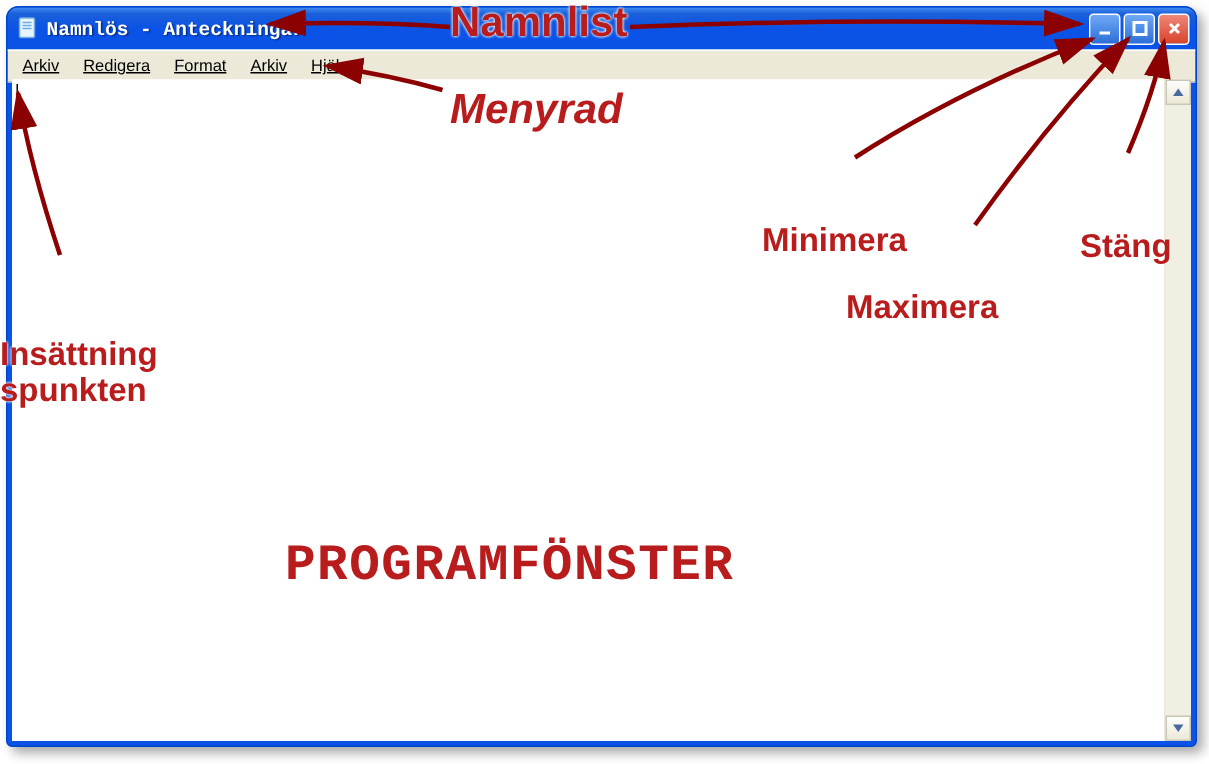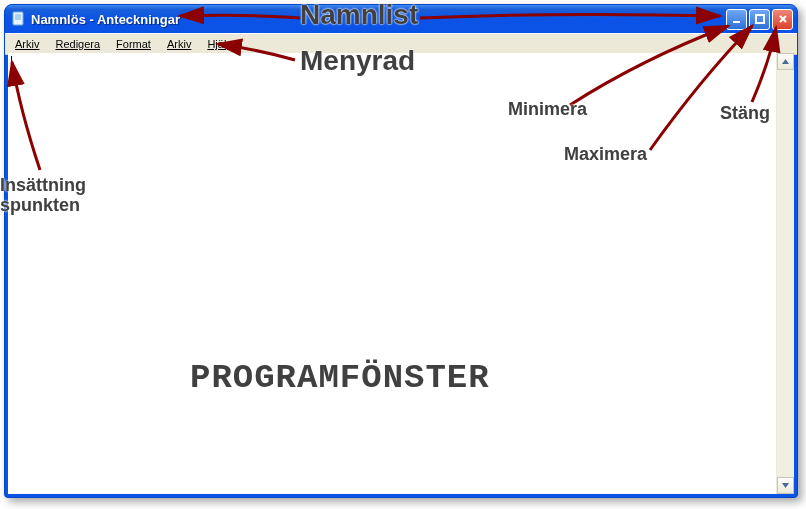--- a/index.html
+++ b/index.html
@@ -38,20 +38,21 @@
     display: flex;
     align-items: center;
     justify-content: center;
   }
   .title-text {
     flex: 1;
     font-size: 13px;
     font-weight: bold;
     text-shadow: 1px 1px 1px rgba(0,0,30,0.5);
     white-space: nowrap;
+    font-family: Liberation Mono, monospace;
   }
   .window-controls {
     display: flex;
     gap: 2px;
   }
   .win-btn {
     width: 21px;
     height: 21px;
     border-radius: 3px;
     display: flex;
@@ -126,28 +127,28 @@
     justify-content: center;
   }
   .scroll-btn.up { top: 0; }
   .scroll-btn.down { bottom: 0; }
 
   
   .anno {
     position: absolute;
     font-family: Arial, sans-serif;
     font-weight: bold;
-    color: #404040;
+    color: #b91c1c;
     text-shadow: 0 0 2px #fff, 0 0 2px #fff;
     pointer-events: none;
     white-space: pre;
     line-height: 1.1;
   }
   .anno.big { font-size: 28px; }
-  .anno.med { font-size: 18px; }
+  .anno.med { font-size: 22px; margin-top: 48px; }
   .anno.huge { font-size: 34px; letter-spacing: 1px; font-family: Liberation Mono, monospace; }
 
   svg.arrows {
     position: absolute;
     left: 0; top: 0;
     width: 806px;
     height: 509px;
     pointer-events: none;
   }
 </style>
@@ -230,19 +231,19 @@
   <path d="M570,105 Q640,60 728,26" stroke="#8b0000" stroke-width="3" fill="none" marker-end="url(#ah)"></path>
 
   <path d="M650,150 Q700,80 752,26" stroke="#8b0000" stroke-width="3" fill="none" marker-end="url(#ah)"></path>
 
   <path d="M752,102 Q770,60 776,28" stroke="#8b0000" stroke-width="3" fill="none" marker-end="url(#ah)"></path>
 
   <path d="M40,170 Q20,110 12,62" stroke="#8b0000" stroke-width="3" fill="none" marker-end="url(#ah)"></path>
 </svg>
 
 <div class="anno big" style="left:300px; top:0px;">Namnlist</div>
-<div class="anno big" style="left:300px; top:46px;">Menyrad</div>
+<div class="anno big" style="left:300px; top:58px;font-style:italic;">Menyrad</div>
 <div class="anno med" style="left:508px; top:100px;">Minimera</div>
 <div class="anno med" style="left:564px; top:145px;">Maximera</div>
 <div class="anno med" style="left:720px; top:104px;text-align:right;">Stäng</div>
 <div class="anno med" style="left:0; top:176px;">Insättning
 spunkten</div>
 <div class="anno huge" style="left:190px; top:360px;">PROGRAMFÖNSTER</div>
 
 </body></html>

